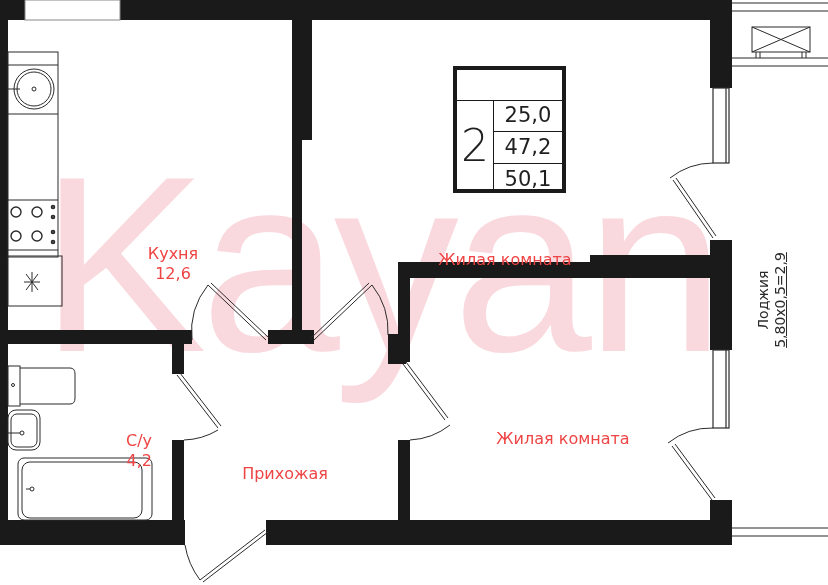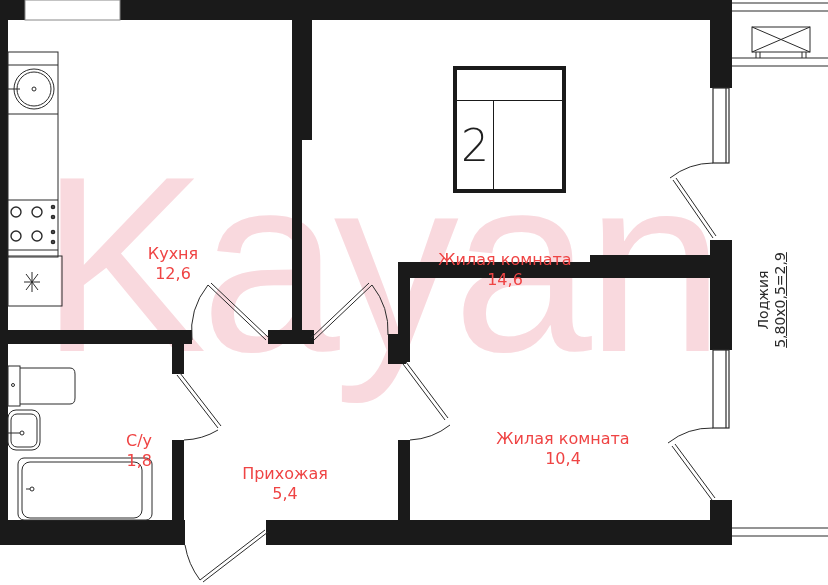--- a/index.html
+++ b/index.html
@@ -157,38 +157,40 @@
     <rect x="18" y="458" width="134" height="62" rx="6"></rect>
     <rect x="22" y="462" width="120" height="56" rx="8"></rect>
     <line x1="26" y1="489" x2="30" y2="489"></line>
       <circle cx="32" cy="489" r="2"></circle>
   </g>
 </svg>
 
 <div class="badge">
   <div class="top"></div>
   <div class="rooms">2</div>
+  <div class="cells">
+    <div class="cell">25,0</div>
+    <div class="cell">47,2</div>
+    <div class="cell">50,1</div>
+  </div>
 </div>
 
 <div class="lbl" style="left:130px; top:198px; width:86px;">
   <span>Кухня</span>
   <span class="area">12,6</span>
 </div>
 <div class="lbl" style="left:420px; top:204px; width:170px;">
   <span>Жилая комната</span>
-  <span class="area">14,6</span>
 </div>
 <div class="lbl" style="left:478px; top:383px; width:170px;">
   <span>Жилая комната</span>
-  <span class="area">10,4</span>
 </div>
 <div class="lbl" style="left:92px; top:385px; width:60px;text-align:right;">
   <span>С/у</span>
-  <span class="area">1,8</span>
+  <span class="area">4,2</span>
 </div>
 <div class="lbl" style="left:222px; top:418px; width:126px;text-align:center;">
   <span>Прихожая</span>
-  <span class="area">5,4</span>
 </div>
 <div class="loggia" style="left:772px; top:300px;">
   <span>Лоджия</span>
   <span class="area">5,80x0,5=2,9</span>
 </div>
 
 </body></html>

